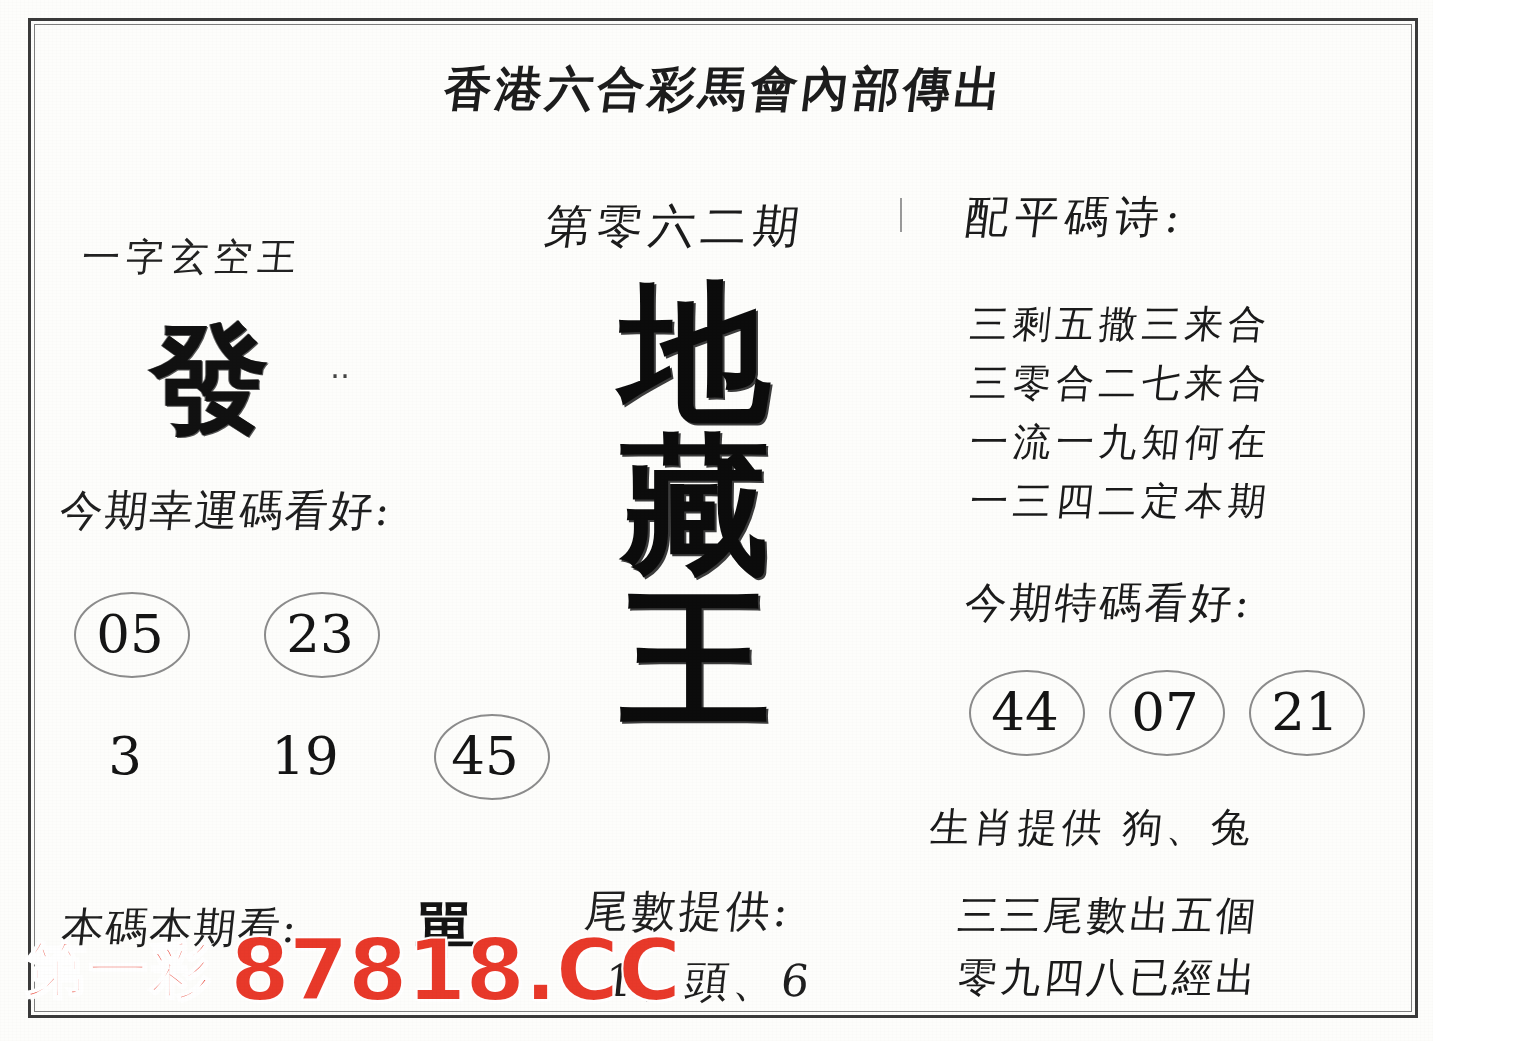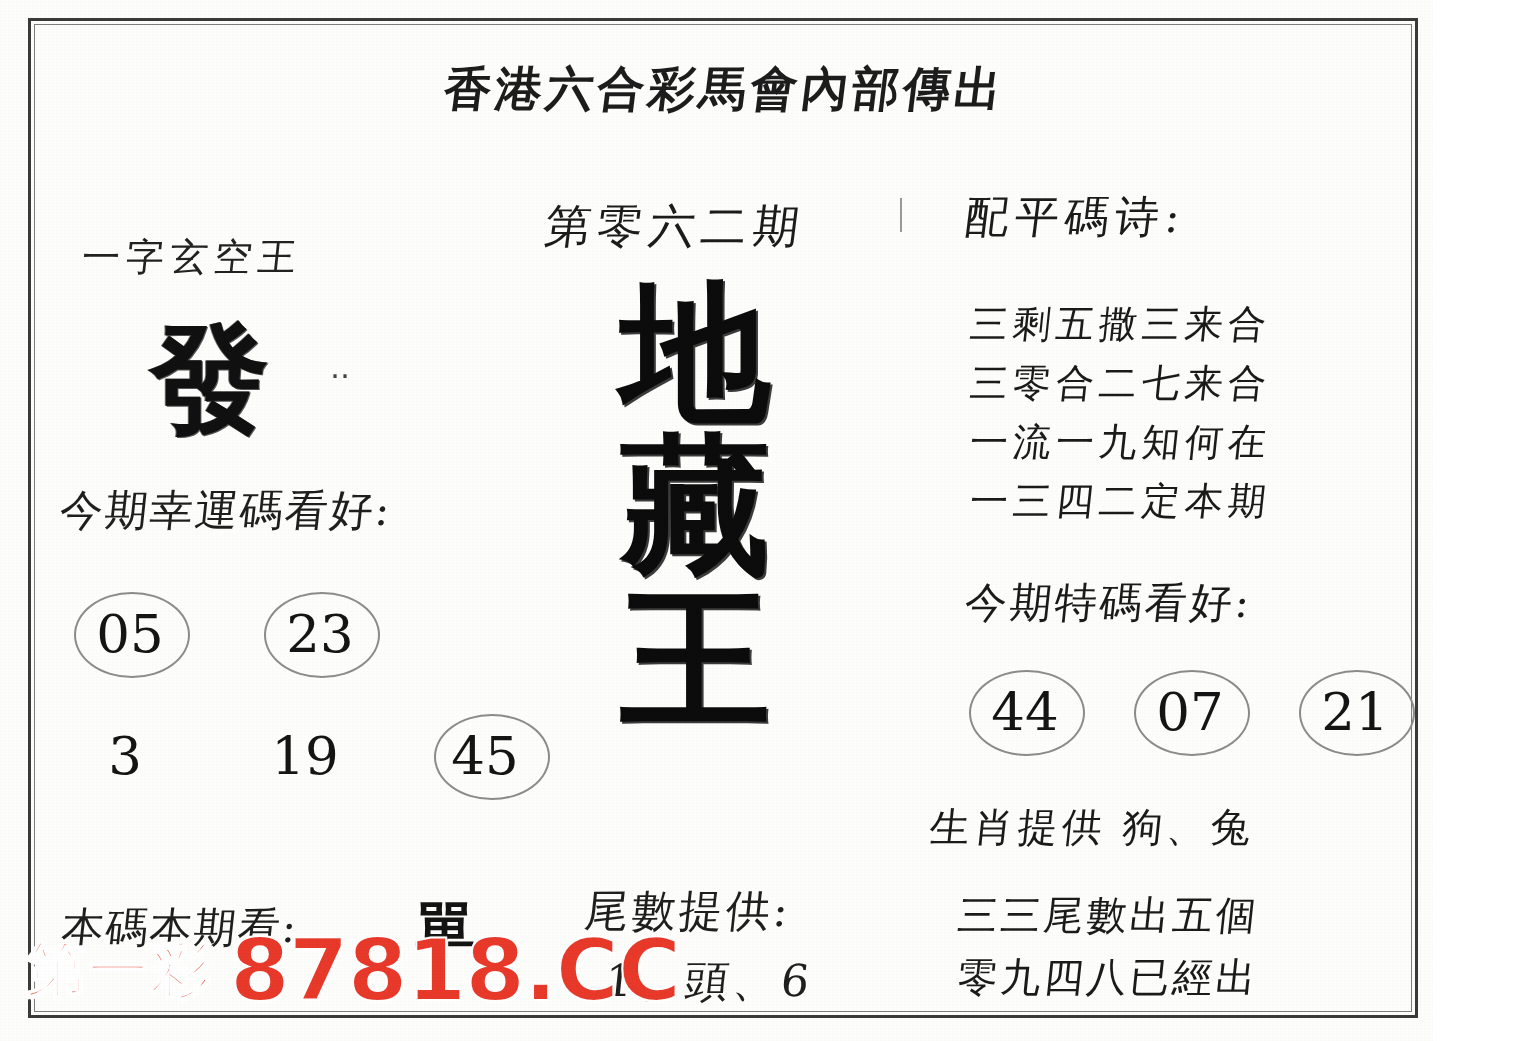--- a/index.html
+++ b/index.html
@@ -248,21 +248,21 @@
     font-size: 42px;
     letter-spacing: 3px;
     color: #1b1b1b;
     transform: skewX(-6deg);
   }
   .special-nums {
     position: absolute;
     left: 965px;
     top: 668px;
     display: flex;
-    gap: 45px;
+    gap: 20px;
   }
   .zodiac {
     position: absolute;
     left: 930px;
     top: 800px;
     font-family: "DejaVu Serif", "Liberation Serif", serif;
     font-size: 40px;
     letter-spacing: 4px;
     color: #1b1b1b;
     transform: skewX(-6deg);

